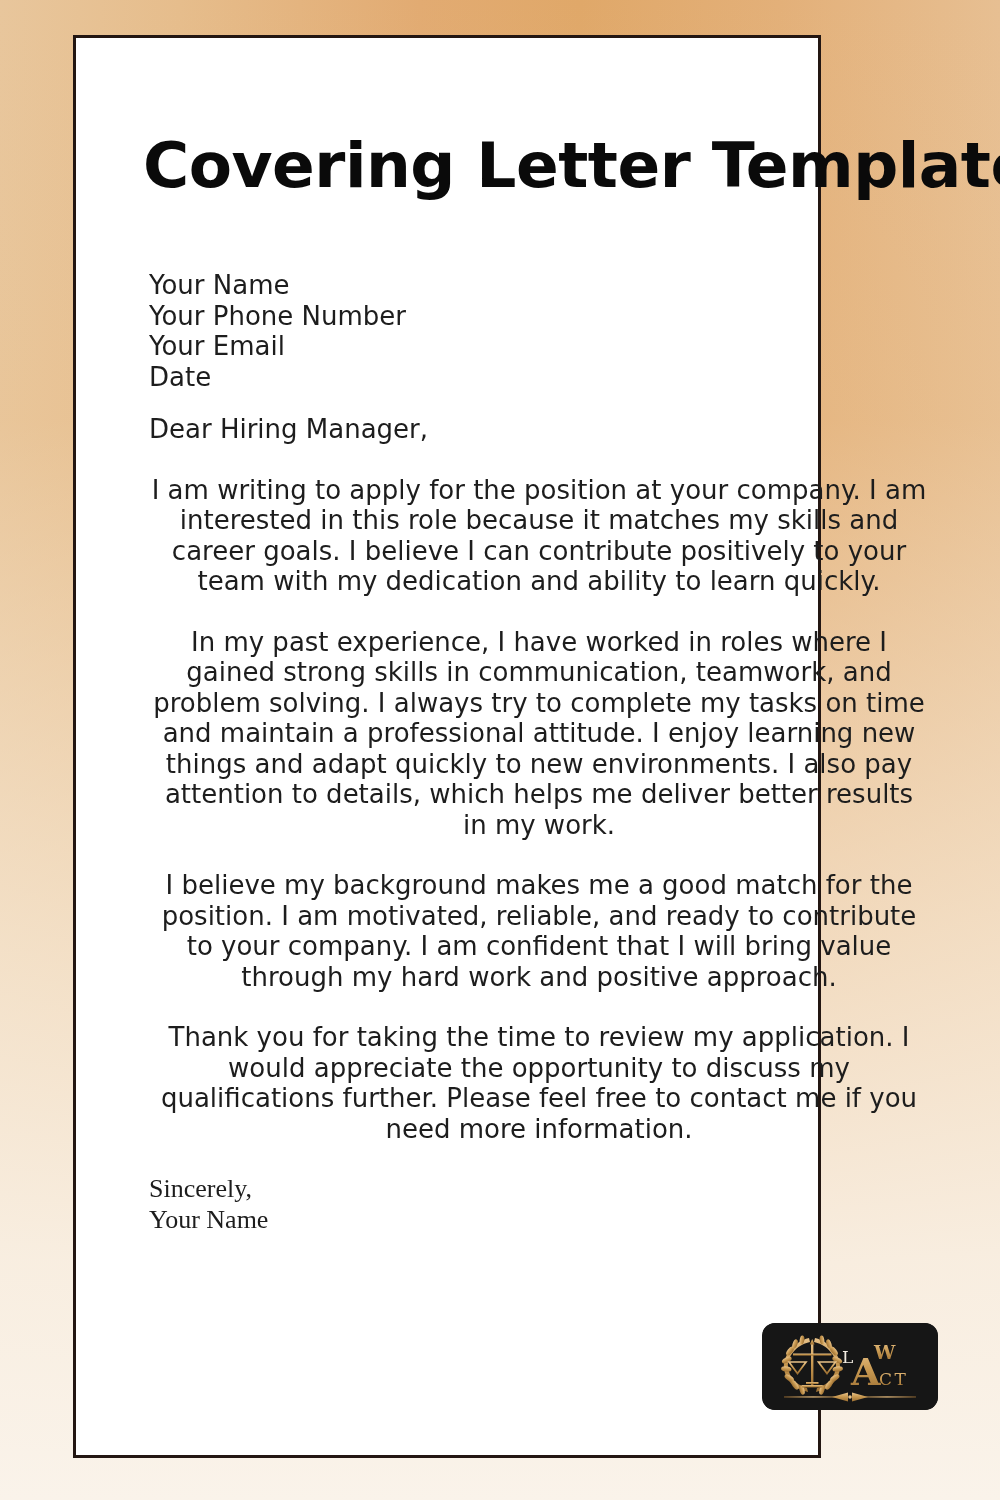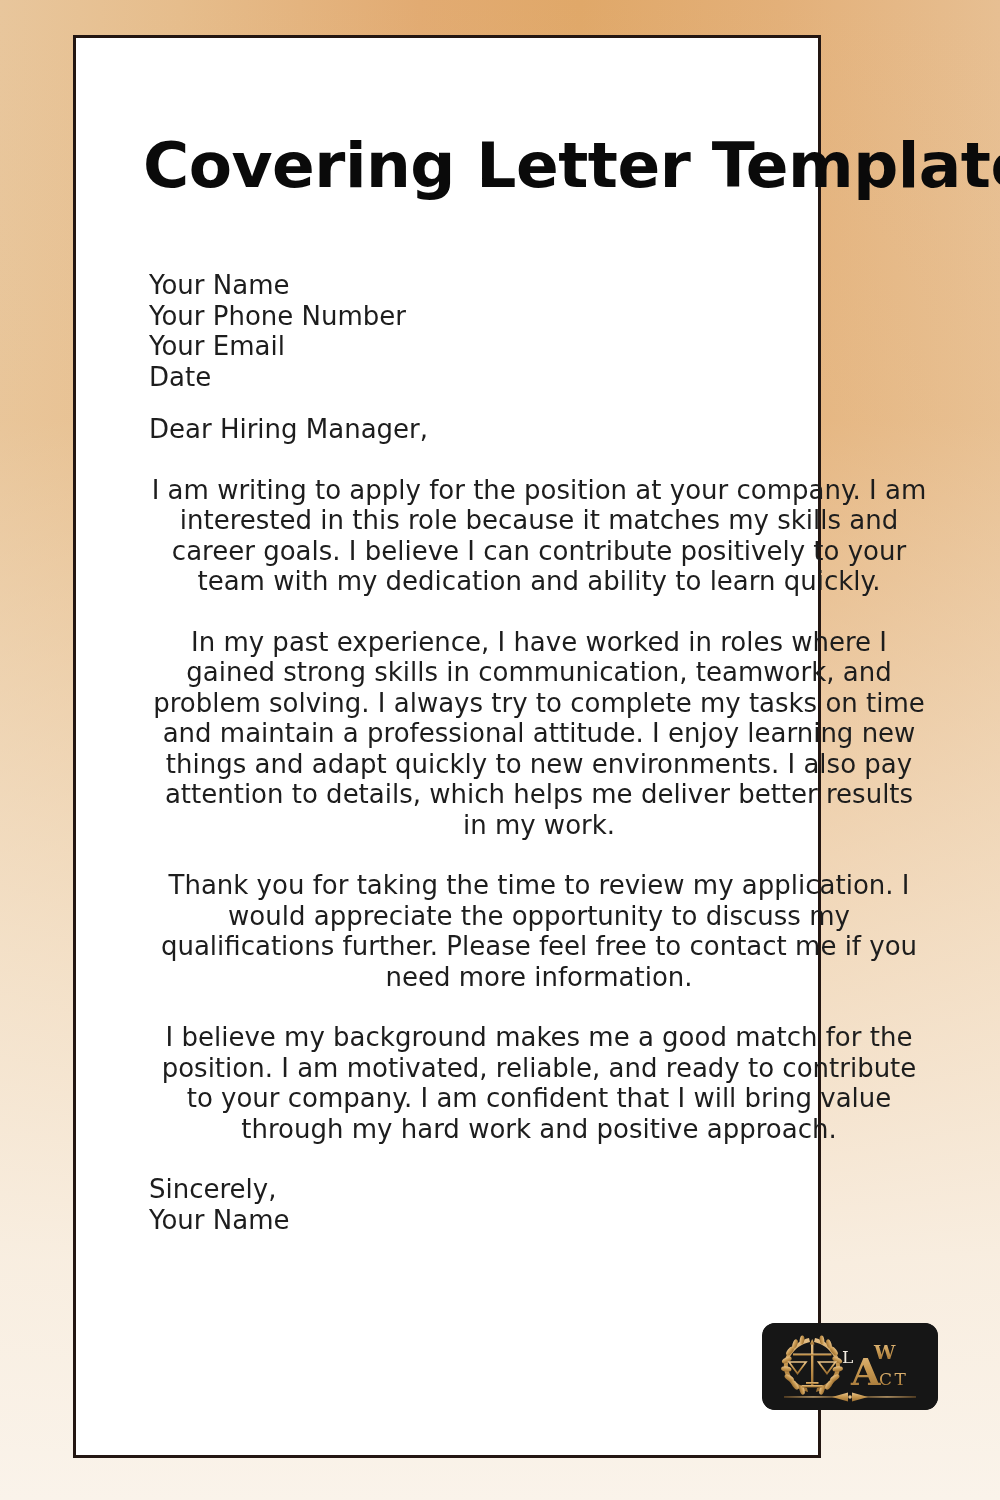--- a/index.html
+++ b/index.html
@@ -97,20 +97,21 @@
     margin: 0 0 30px 0;
   }
 
   .para {
     margin: 0 0 30px 0;
     text-align: center;
   }
 
   .closing {
     margin: 0;
+    font-family: Liberation Serif, serif;
   }
   .closing-line {
     display: block;
   }
 
   
   .logo-badge {
     position: absolute;
     left: 686px;
     top: 1285px;
@@ -143,22 +144,22 @@
           <span class="addr-line">Your Phone Number</span>
           <span class="addr-line">Your Email</span>
           <span class="addr-line">Date</span>
         </div>
 
 
         <p class="salutation">Dear Hiring Manager,</p>
 
         <p class="para">I am writing to apply for the position at your company. I am interested in this role because it matches my skills and career goals. I believe I can contribute positively to your team with my dedication and ability to learn quickly.</p>
         <p class="para">In my past experience, I have worked in roles where I gained strong skills in communication, teamwork, and problem solving. I always try to complete my tasks on time and maintain a professional attitude. I enjoy learning new things and adapt quickly to new environments. I also pay attention to details, which helps me deliver better results in my work.</p>
+        <p class="para">I believe my background makes me a good match for the position. I am motivated, reliable, and ready to contribute to your company. I am confident that I will bring value through my hard work and positive approach.</p>
         <p class="para">Thank you for taking the time to review my application. I would appreciate the opportunity to discuss my qualifications further. Please feel free to contact me if you need more information.</p>
-        <p class="para">I believe my background makes me a good match for the position. I am motivated, reliable, and ready to contribute to your company. I am confident that I will bring value through my hard work and positive approach.</p>
 
         <div class="closing">
           <span class="closing-line">Sincerely,</span>
           <span class="closing-line">Your Name</span>
         </div>
 
       </div>
 
       <div class="logo-badge">
         <svg class="logo-svg" viewBox="0 0 176 87" xmlns="http://www.w3.org/2000/svg">

